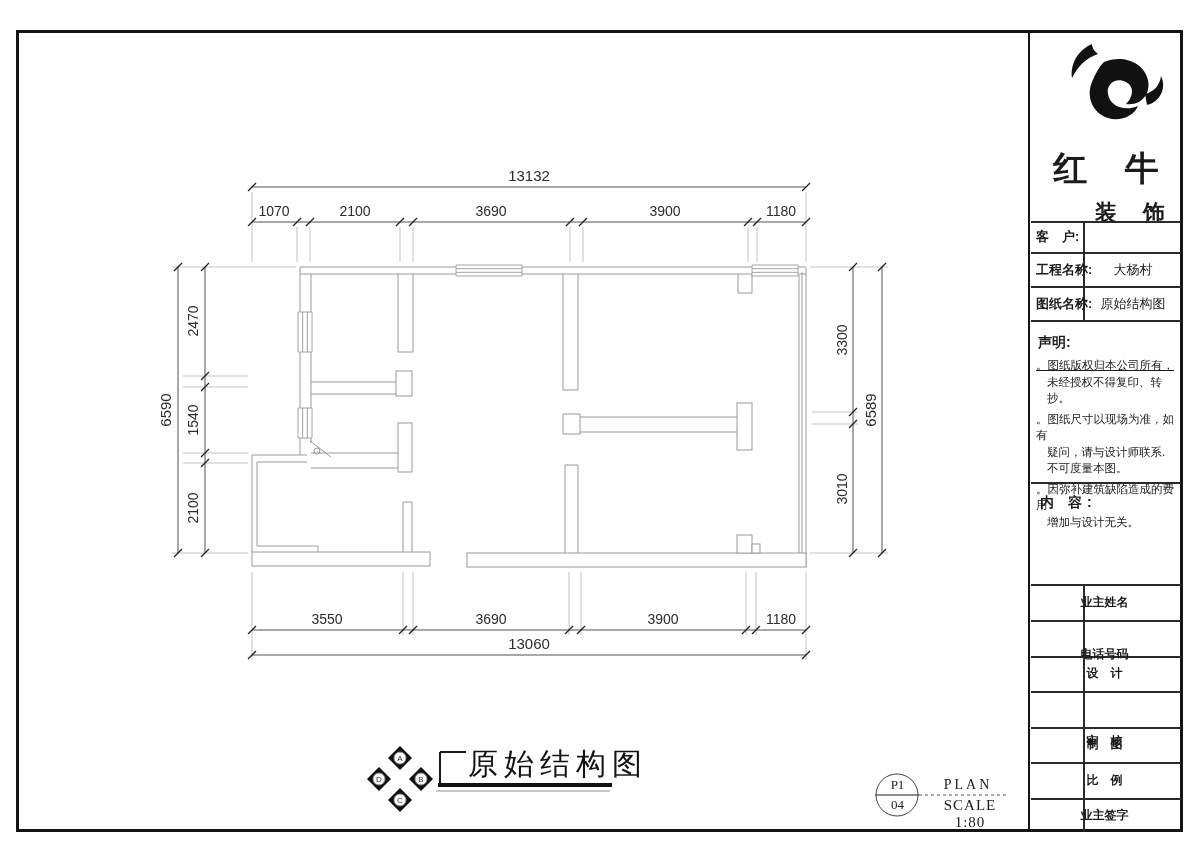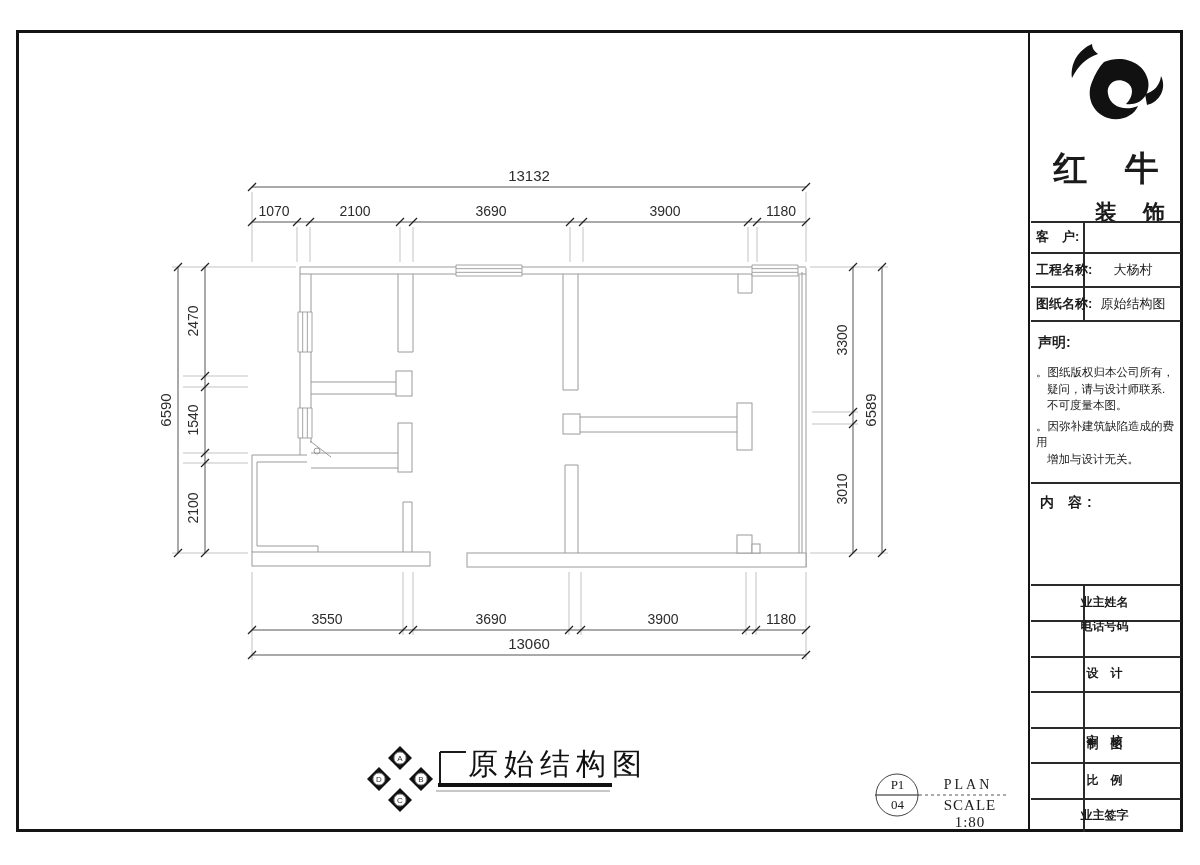--- a/index.html
+++ b/index.html
@@ -13,21 +13,21 @@
   .hline{height:1.5px;background:#2a2a2a;left:1031px;width:150px;}
   .vline{width:1.5px;background:#2a2a2a;left:1083px;}
   .tb-label{font-size:13px;font-weight:700;left:1036px;}
   .tb-value{left:1085px;width:96px;text-align:center;font-size:13px;}
   .brand1{left:1031px;top:146px;width:150px;text-align:center;font-size:34px;font-weight:700;letter-spacing:14px;text-indent:14px;}
   .brand2{left:1031px;top:190px;width:144px;text-align:right;font-size:22px;font-weight:700;letter-spacing:10px;margin-top:8px;}
   .stmt-title{left:1038px;top:334px;font-size:14px;font-weight:700;}
   .stmt{left:1036px;top:357px;width:146px;font-size:11.5px;line-height:16.5px;}
   .stmt .cont{padding-left:11px;}
   .stmt .bullet{margin-top:4px;}
-  .stmt .bullet.first{margin-top:7px;}
+  .stmt .bullet.first{margin-top:0;text-decoration:underline;}
   .content-label{left:1040px;top:494px;font-size:14px;font-weight:700;letter-spacing:5px;}
   .info-row-label{left:1030px;width:53px;text-align:center;font-size:12px;font-weight:700;margin-left:48px;}
   
   .draw-title{left:468px;top:744px;font-size:30px;font-weight:500;letter-spacing:6px;color:#111;}
   .sheet-no{left:884px;width:27px;text-align:center;font-family:"Liberation Serif","DejaVu Serif",serif;font-size:13px;}
   .plan-label{left:938px;top:777px;width:60px;text-align:center;font-family:"Liberation Serif","DejaVu Serif",serif;font-size:14px;letter-spacing:3px;}
   .scale-label{left:938px;top:797px;width:64px;text-align:center;font-family:"Liberation Serif","DejaVu Serif",serif;font-size:15px;letter-spacing:1px;}
   .compass{left:367px;top:743px;}
   svg#draw{left:0;top:0;}
 </style>
@@ -251,30 +251,32 @@
 <div class="abs tb-label" style="top:222px;height:14px;line-height:30px">客　户:</div>
 <div class="abs tb-value" style="top:222px;height:30px;line-height:30px"></div>
 <div class="abs tb-label" style="top:253px;height:33px;line-height:33px">工程名称:</div>
 <div class="abs tb-value" style="top:253px;height:33px;line-height:33px">大杨村</div>
 <div class="abs tb-label" style="top:287px;height:33px;line-height:33px">图纸名称:</div>
 <div class="abs tb-value" style="top:287px;height:33px;line-height:33px">原始结构图</div>
 
 <div class="abs stmt-title">声明:</div>
 <div class="abs stmt">
   <div class="bullet first">。图纸版权归本公司所有，</div>
+  <div class="cont">未经授权不得复印、转抄。</div>
+  <div class="bullet">。图纸尺寸以现场为准，如有</div>
   <div class="cont">疑问，请与设计师联系.</div>
   <div class="cont">不可度量本图。</div>
   <div class="bullet">。因弥补建筑缺陷造成的费用</div>
   <div class="cont">增加与设计无关。</div>
 </div>
 
 <div class="abs content-label">内 容:</div>
 
 <div class="abs info-row-label" style="top:585px;height:35px;line-height:35px">业主姓名</div>
-<div class="abs info-row-label" style="top:608px;height:32px;line-height:36px">电话号码</div>
+<div class="abs info-row-label" style="top:636px;height:32px;line-height:36px">电话号码</div>
 <div class="abs info-row-label" style="top:656px;height:35px;line-height:35px">设　计</div>
 <div class="abs info-row-label" style="top:723px;height:44px;line-height:36px">审　核</div>
 <div class="abs info-row-label" style="top:727px;height:35px;line-height:35px">制　图</div>
 <div class="abs info-row-label" style="top:762px;height:36px;line-height:36px">比　例</div>
 <div class="abs info-row-label" style="top:798px;height:35px;line-height:35px">业主签字</div>
 
 <svg class="abs compass" width="66" height="70" viewBox="0 0 66 70">
   <polygon points="33,3 45,15 33,27 21,15" fill="#111"></polygon>
   <polygon points="54,24 66,36 54,48 42,36" fill="#111"></polygon>
   <polygon points="33,45 45,57 33,69 21,57" fill="#111"></polygon>

